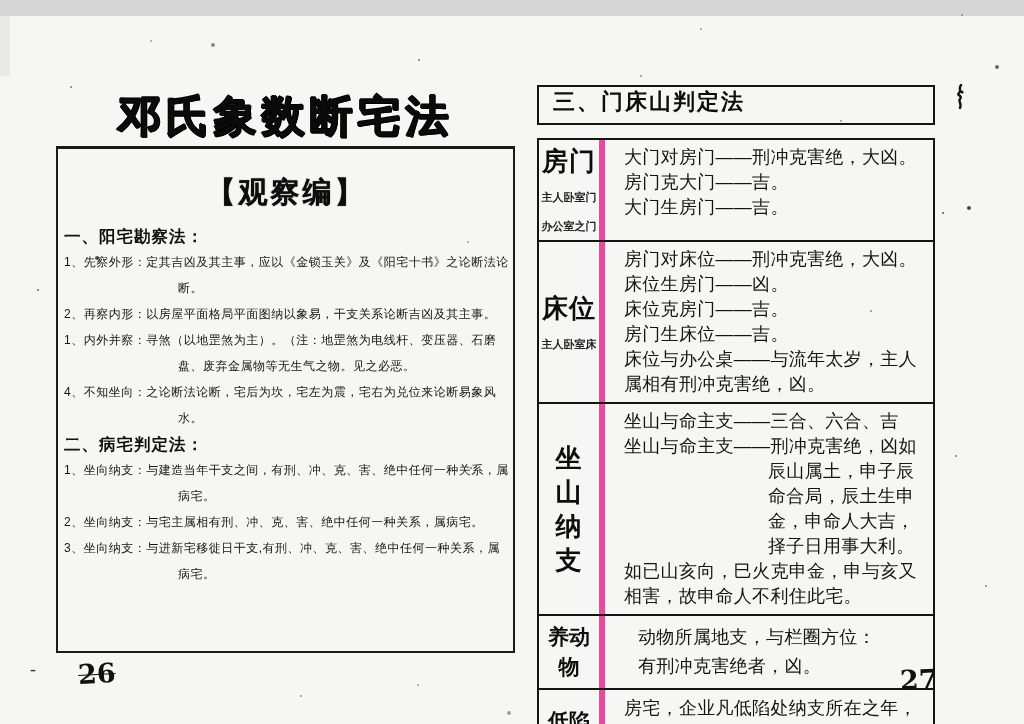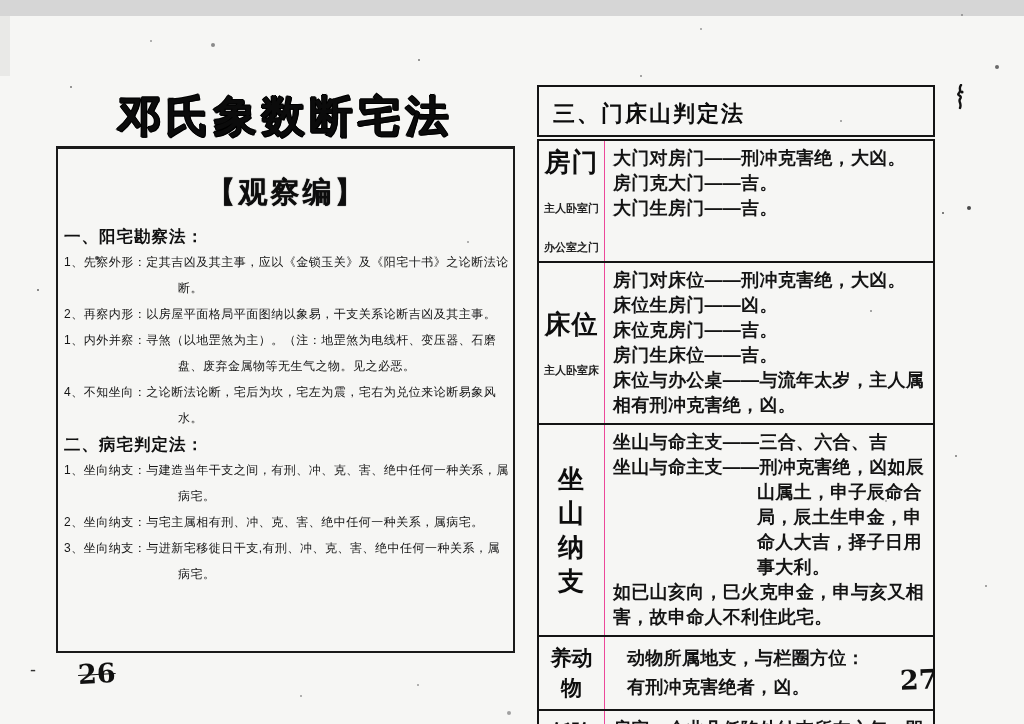--- a/index.html
+++ b/index.html
@@ -44,34 +44,34 @@
     font-family:"DejaVu Serif", serif;transform:rotate(-3deg);color:#111;
     text-decoration:line-through;text-decoration-thickness:1px;
   }
   .lp-dash{position:absolute;left:30px;top:660px;font-size:18px;color:#333;}
 
   
   .right-page{position:absolute;left:537px;top:85px;width:398px;}
   .rt-header{
     border:2px solid #141414;box-sizing:border-box;
     font-size:22px;font-weight:800;letter-spacing:2px;color:#0d0d0d;
-    padding:12px 6px 6px 14px;margin-bottom:2px;
+    padding:0 6px 6px 14px;margin-bottom:13px;
   }
   .rt-table{border:2px solid #141414;box-sizing:border-box;}
   .t-row{display:flex;border-top:2px solid #141414;}
   .t-row:first-child{border-top:none;}
   .t-label{
-    width:66px;flex:0 0 66px;border-right:1px solid #ec4899;
+    width:66px;flex:0 0 66px;border-right:6px solid #ec4899;
     display:flex;flex-direction:column;align-items:center;justify-content:center;
-    gap:24px;padding:6px 2px;box-sizing:border-box;text-align:center;
+    gap:14px;padding:6px 2px;box-sizing:border-box;text-align:center;
   }
   .t-label-main{font-size:26px;font-weight:800;letter-spacing:1px;color:#0d0d0d;line-height:30px;}
   .t-label-main.vertical{display:flex;flex-direction:column;line-height:34px;}
   .t-sublabel{font-size:11px;font-weight:700;line-height:15px;color:#222;}
-  .t-content{flex:1;padding:5px 2px 5px 8px;box-sizing:border-box;font-weight:bold;}
+  .t-content{flex:1;padding:5px 2px 5px 19px;box-sizing:border-box;}
   .t-line{font-size:18px;line-height:25px;letter-spacing:.3px;color:#141414;}
   
   .t-row[data-row="2"] .t-line[data-line="1"]{padding-left:144px;text-indent:-144px;}
   .t-row[data-row="3"] .t-label-main,
   .t-row[data-row="4"] .t-label-main{font-size:21px;letter-spacing:0;}
   .t-row[data-row="3"] .t-content{display:flex;flex-direction:column;justify-content:center;min-height:62px;}
   .t-row[data-row="3"] .t-line{padding-left:14px;line-height:29px;}
   .t-row[data-row="4"] .t-line{line-height:27px;}
   .rt-page-number{
     position:absolute;left:900px;top:664px;font-size:27px;font-weight:700;

